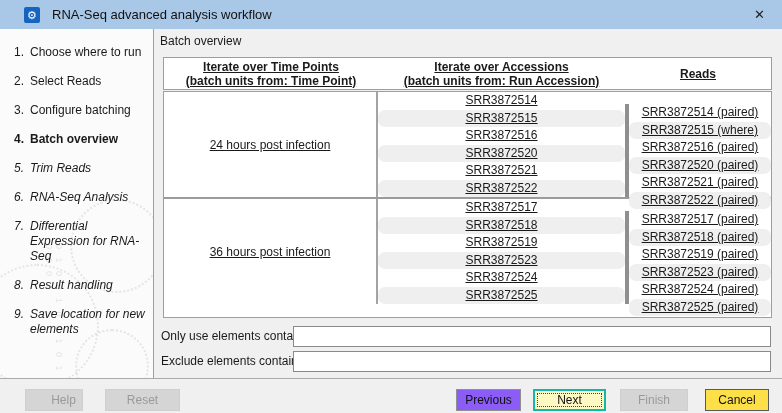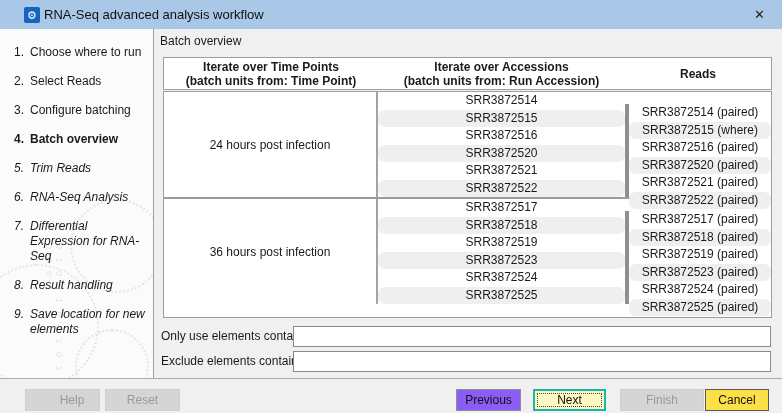--- a/index.html
+++ b/index.html
@@ -16,21 +16,21 @@
     position:absolute;left:0;top:0;width:782px;height:29px;
     background:#a9c7e6;border-bottom:1px solid #98b5d3;
     display:flex;align-items:center;
   }
   .app-icon{
     width:16px;height:16px;margin-left:24px;
     background:#1565c0;border-radius:2px;
     color:#fff;font-size:11px;line-height:16px;text-align:center;
     flex:0 0 auto;
   }
-  .win-title{margin-left:4px;font-size:13px;color:#111;text-align:center;}
+  .win-title{margin-left:12px;font-size:13px;color:#111;text-align:center;}
   .close-btn{
     position:absolute;right:0;top:0;width:45px;height:29px;
     display:flex;align-items:center;justify-content:center;
     font-size:13px;color:#222;cursor:default;
   }
 
   
   .sidebar{
     position:absolute;left:0;top:29px;width:153px;height:349px;
     background:#fbfbfb;border-right:1px solid #9e9e9e;
@@ -49,21 +49,21 @@
   .wm-text{
     position:absolute;left:50px;top:215px;width:14px;
     writing-mode:vertical-rl;letter-spacing:3px;
     font-size:9px;color:rgba(0,0,0,.10);
   }
 
   
   .content{position:absolute;left:154px;top:29px;width:628px;height:349px;background:#f0f0f0;}
   .section-title{position:absolute;left:6px;top:5px;}
 
-  .batch-table{position:absolute;left:9px;top:28px;width:609px;}
+  .batch-table{position:absolute;left:9px;top:28px;width:609px;text-decoration:underline;}
   .thead{
     box-sizing:border-box;width:609px;height:33px;
     background:#fff;border:1px solid #9e9e9e;
     display:flex;font-weight:bold;
   }
   .th{display:flex;flex-direction:column;align-items:center;justify-content:center;line-height:14px;}
   .th-tp{width:214px;}
   .th-acc{width:247px;}
   .th-reads{width:146px;}
   .tbody{
@@ -101,25 +101,25 @@
     font-family:"Liberation Sans",sans-serif;font-size:12px;
     text-align:center;line-height:18px;
   }
   .btn-disabled{background:#d5d5d5;color:#9a9a9a;border:1px solid #cfcfcf;}
   .btn-normal{background:#8b5cf6;color:#111;border:1px solid #8f8f8f;}
   .btn-dark{background:#fde047;color:#111;border:1px solid #5a5a5a;}
   .btn-default{
     background:#fef9c3;color:#111;border:2px solid #14b8a6;
     outline:1px dotted #444;outline-offset:-5px;line-height:16px;
   }
-  .b-help{left:25px;width:75px;padding-left:25px;}
+  .b-help{left:25px;width:58px;padding-left:25px;}
   .b-reset{left:105px;width:75px;}
   .b-prev{left:456px;width:65px;}
   .b-next{left:533px;width:73px;}
-  .b-finish{left:620px;width:84px;}
+  .b-finish{left:620px;width:68px;}
   .b-cancel{left:705px;width:64px;}
 </style>
 </head>
 <body>
 
 <div class="dialog">
 
   <div class="titlebar">
     <span class="app-icon">⚙</span>
     <span class="win-title">RNA-Seq advanced analysis workflow</span>

